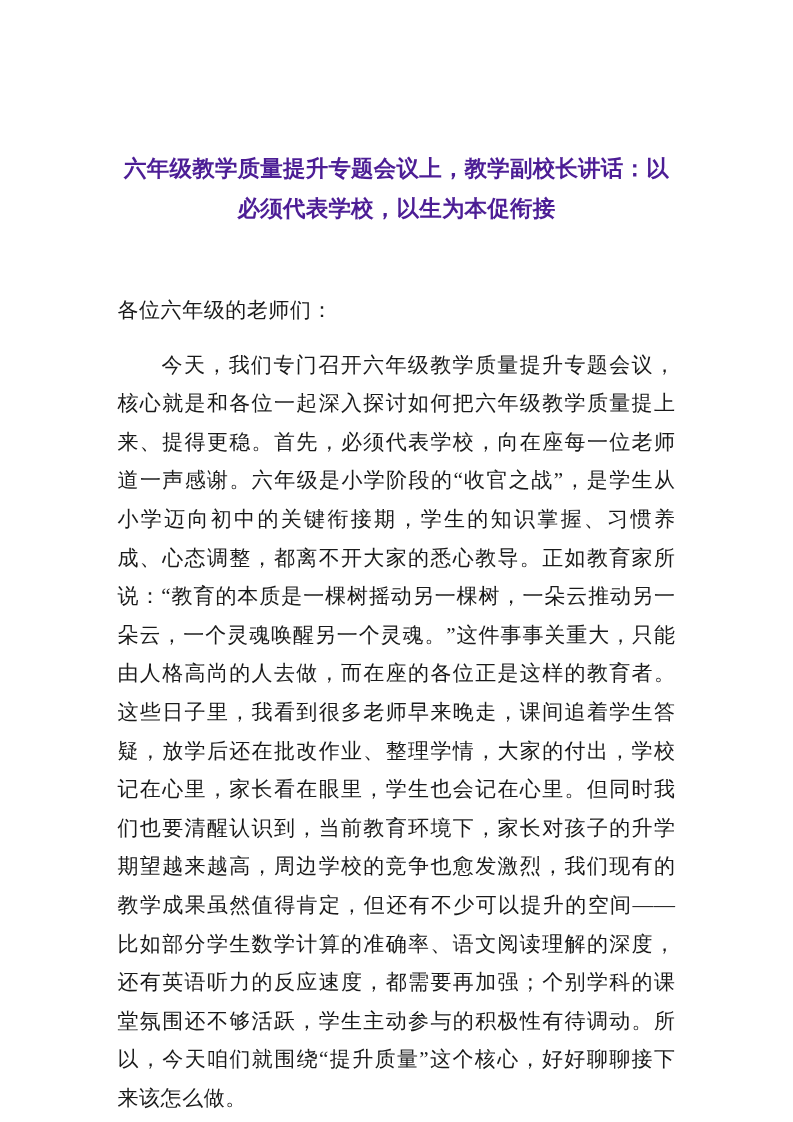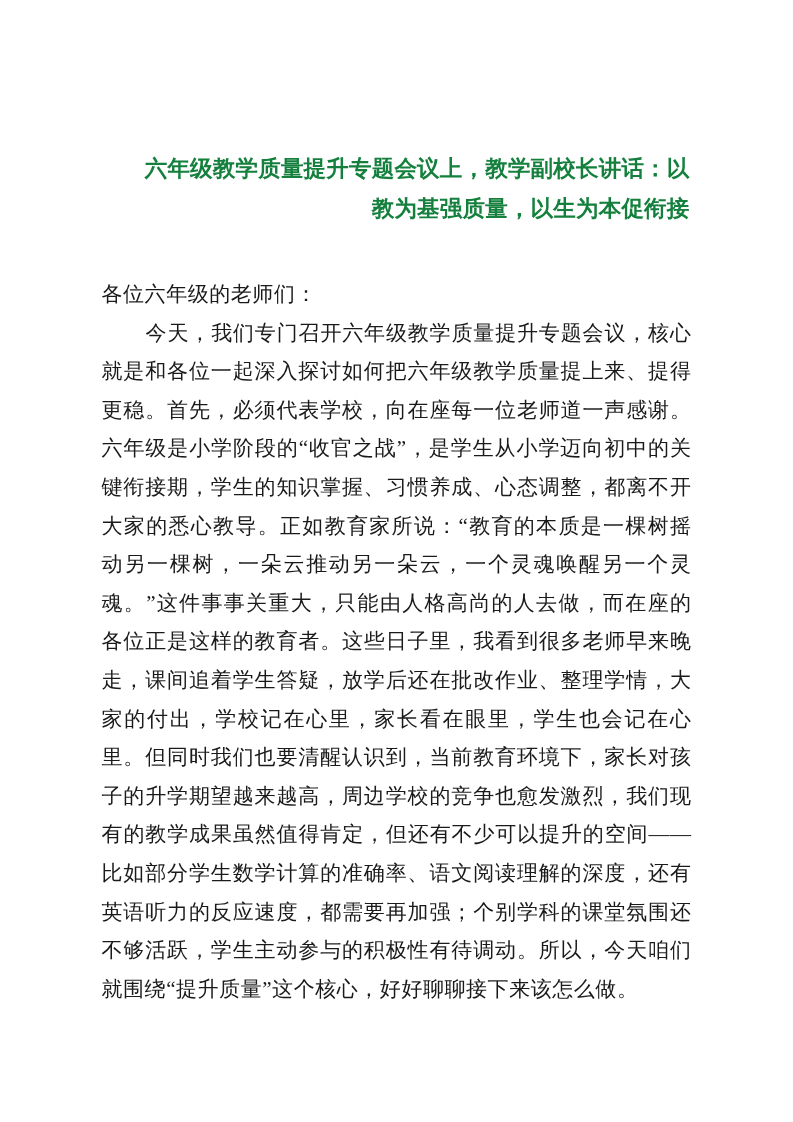--- a/index.html
+++ b/index.html
@@ -32,37 +32,37 @@
     margin: 0 auto;
     width: 590px;
     padding: 0;
   }
 
   .doc-title {
     font-family: "DejaVu Sans", "Liberation Sans", sans-serif;
     font-weight: bold;
     font-size: 22.5px;
     line-height: 40px;
-    text-align: right;
+    text-align: center;
     letter-spacing: 0.2px;
-    color: #15803d;
+    color: #4c1d95;
     margin: 0;
     padding: 0 2px;
   }
 
   .title-spacer {
     height: 47px;
   }
 
   .para {
     font-family: "Liberation Serif", "DejaVu Serif", serif;
     font-size: 21px;
     line-height: 38.6px;
     color: #1a1a1a;
-    margin: 0;
+    margin: 16px;
     text-align: justify;
     text-justify: inter-character;
     text-align-last: left;
     letter-spacing: 0.55px;
     word-break: break-all;
   }
 
   .para.salutation {
     text-indent: 0;
   }
@@ -80,21 +80,21 @@
 <body>
 
 <div class="page">
 
   <div class="page-header-zone"></div>
 
   <div class="doc-body">
 
     <div class="doc-title">
       <div>六年级教学质量提升专题会议上，教学副校长讲话：以</div>
-      <div>教为基强质量，以生为本促衔接</div>
+      <div>必须代表学校，以生为本促衔接</div>
     </div>
 
     <div class="title-spacer"></div>
 
     <p class="para salutation">各位六年级的老师们：</p>
 
 
     <p class="para flow">今天，我们专门召开六年级教学质量提升专题会议，核心就是和各位一起深入探讨如何把六年级教学质量提上来、提得更稳。首先，必须代表学校，向在座每一位老师道一声感谢。六年级是小学阶段的“收官之战”，是学生从小学迈向初中的关键衔接期，学生的知识掌握、习惯养成、心态调整，都离不开大家的悉心教导。正如教育家所说：“教育的本质是一棵树摇动另一棵树，一朵云推动另一朵云，一个灵魂唤醒另一个灵魂。”这件事事关重大，只能由人格高尚的人去做，而在座的各位正是这样的教育者。这些日子里，我看到很多老师早来晚走，课间追着学生答疑，放学后还在批改作业、整理学情，大家的付出，学校记在心里，家长看在眼里，学生也会记在心里。但同时我们也要清醒认识到，当前教育环境下，家长对孩子的升学期望越来越高，周边学校的竞争也愈发激烈，我们现有的教学成果虽然值得肯定，但还有不少可以提升的空间——比如部分学生数学计算的准确率、语文阅读理解的深度，还有英语听力的反应速度，都需要再加强；个别学科的课堂氛围还不够活跃，学生主动参与的积极性有待调动。所以，今天咱们就围绕“提升质量”这个核心，好好聊聊接下来该怎么做。</p>
 
   </div>

